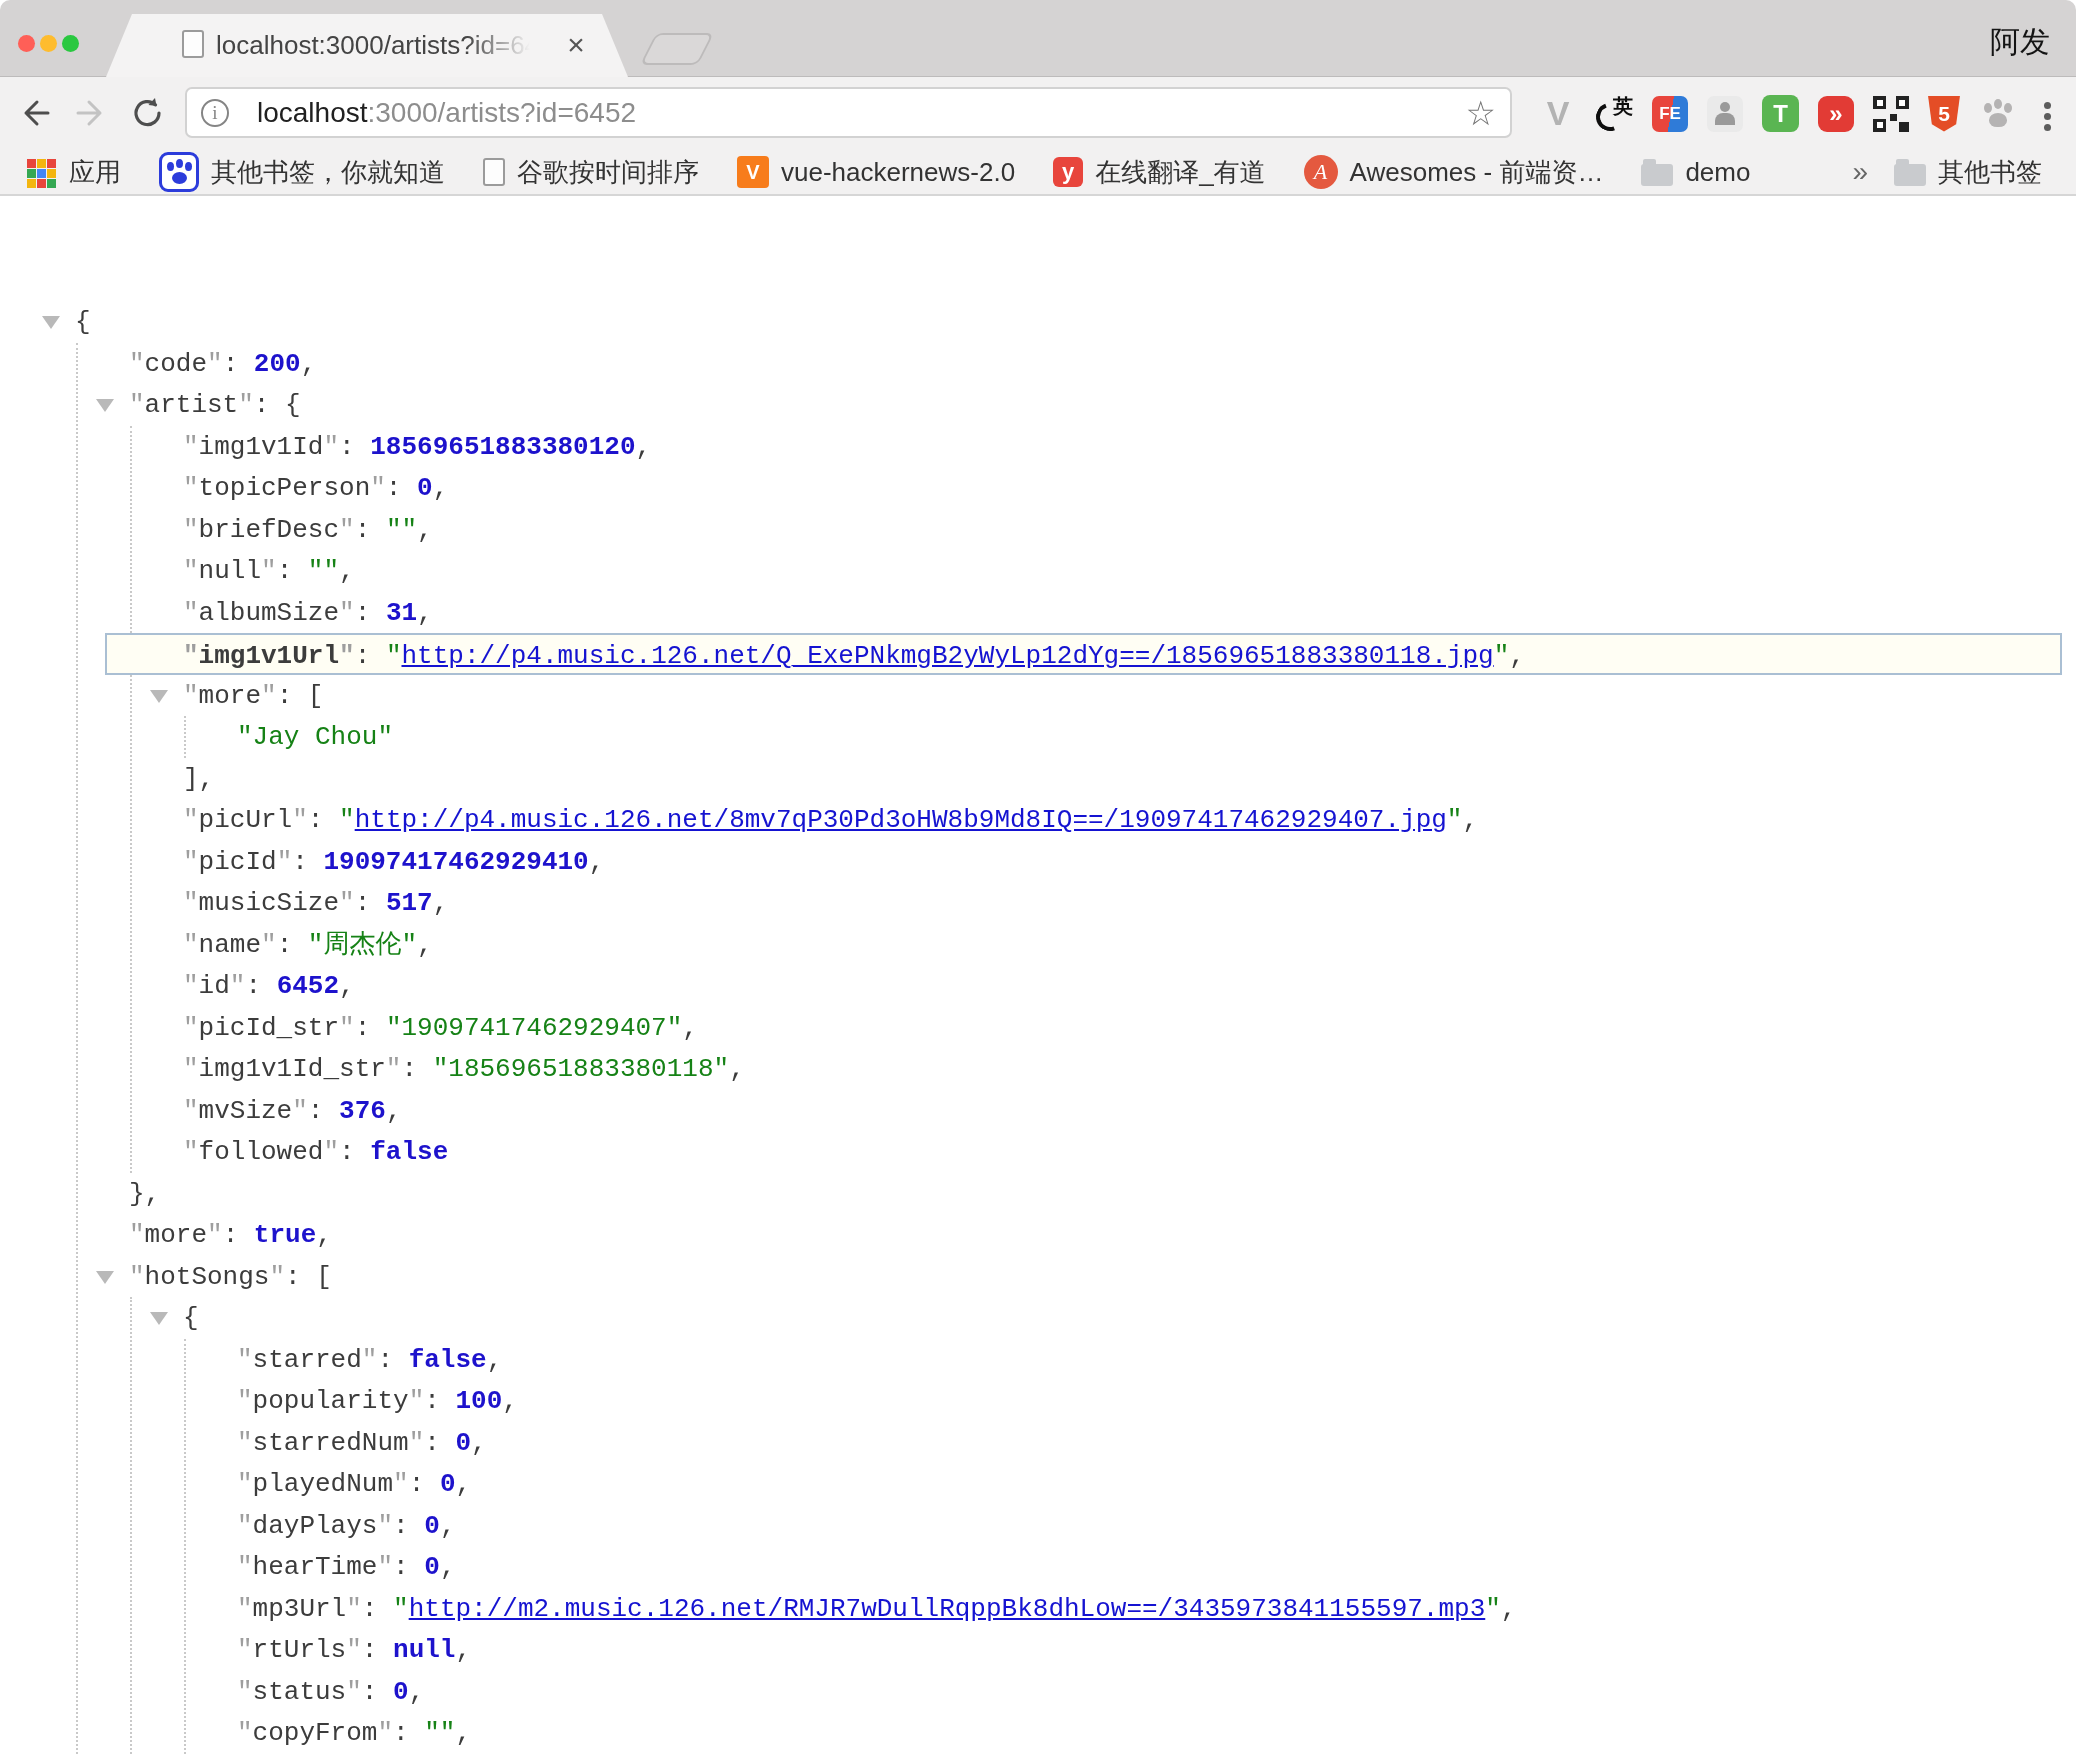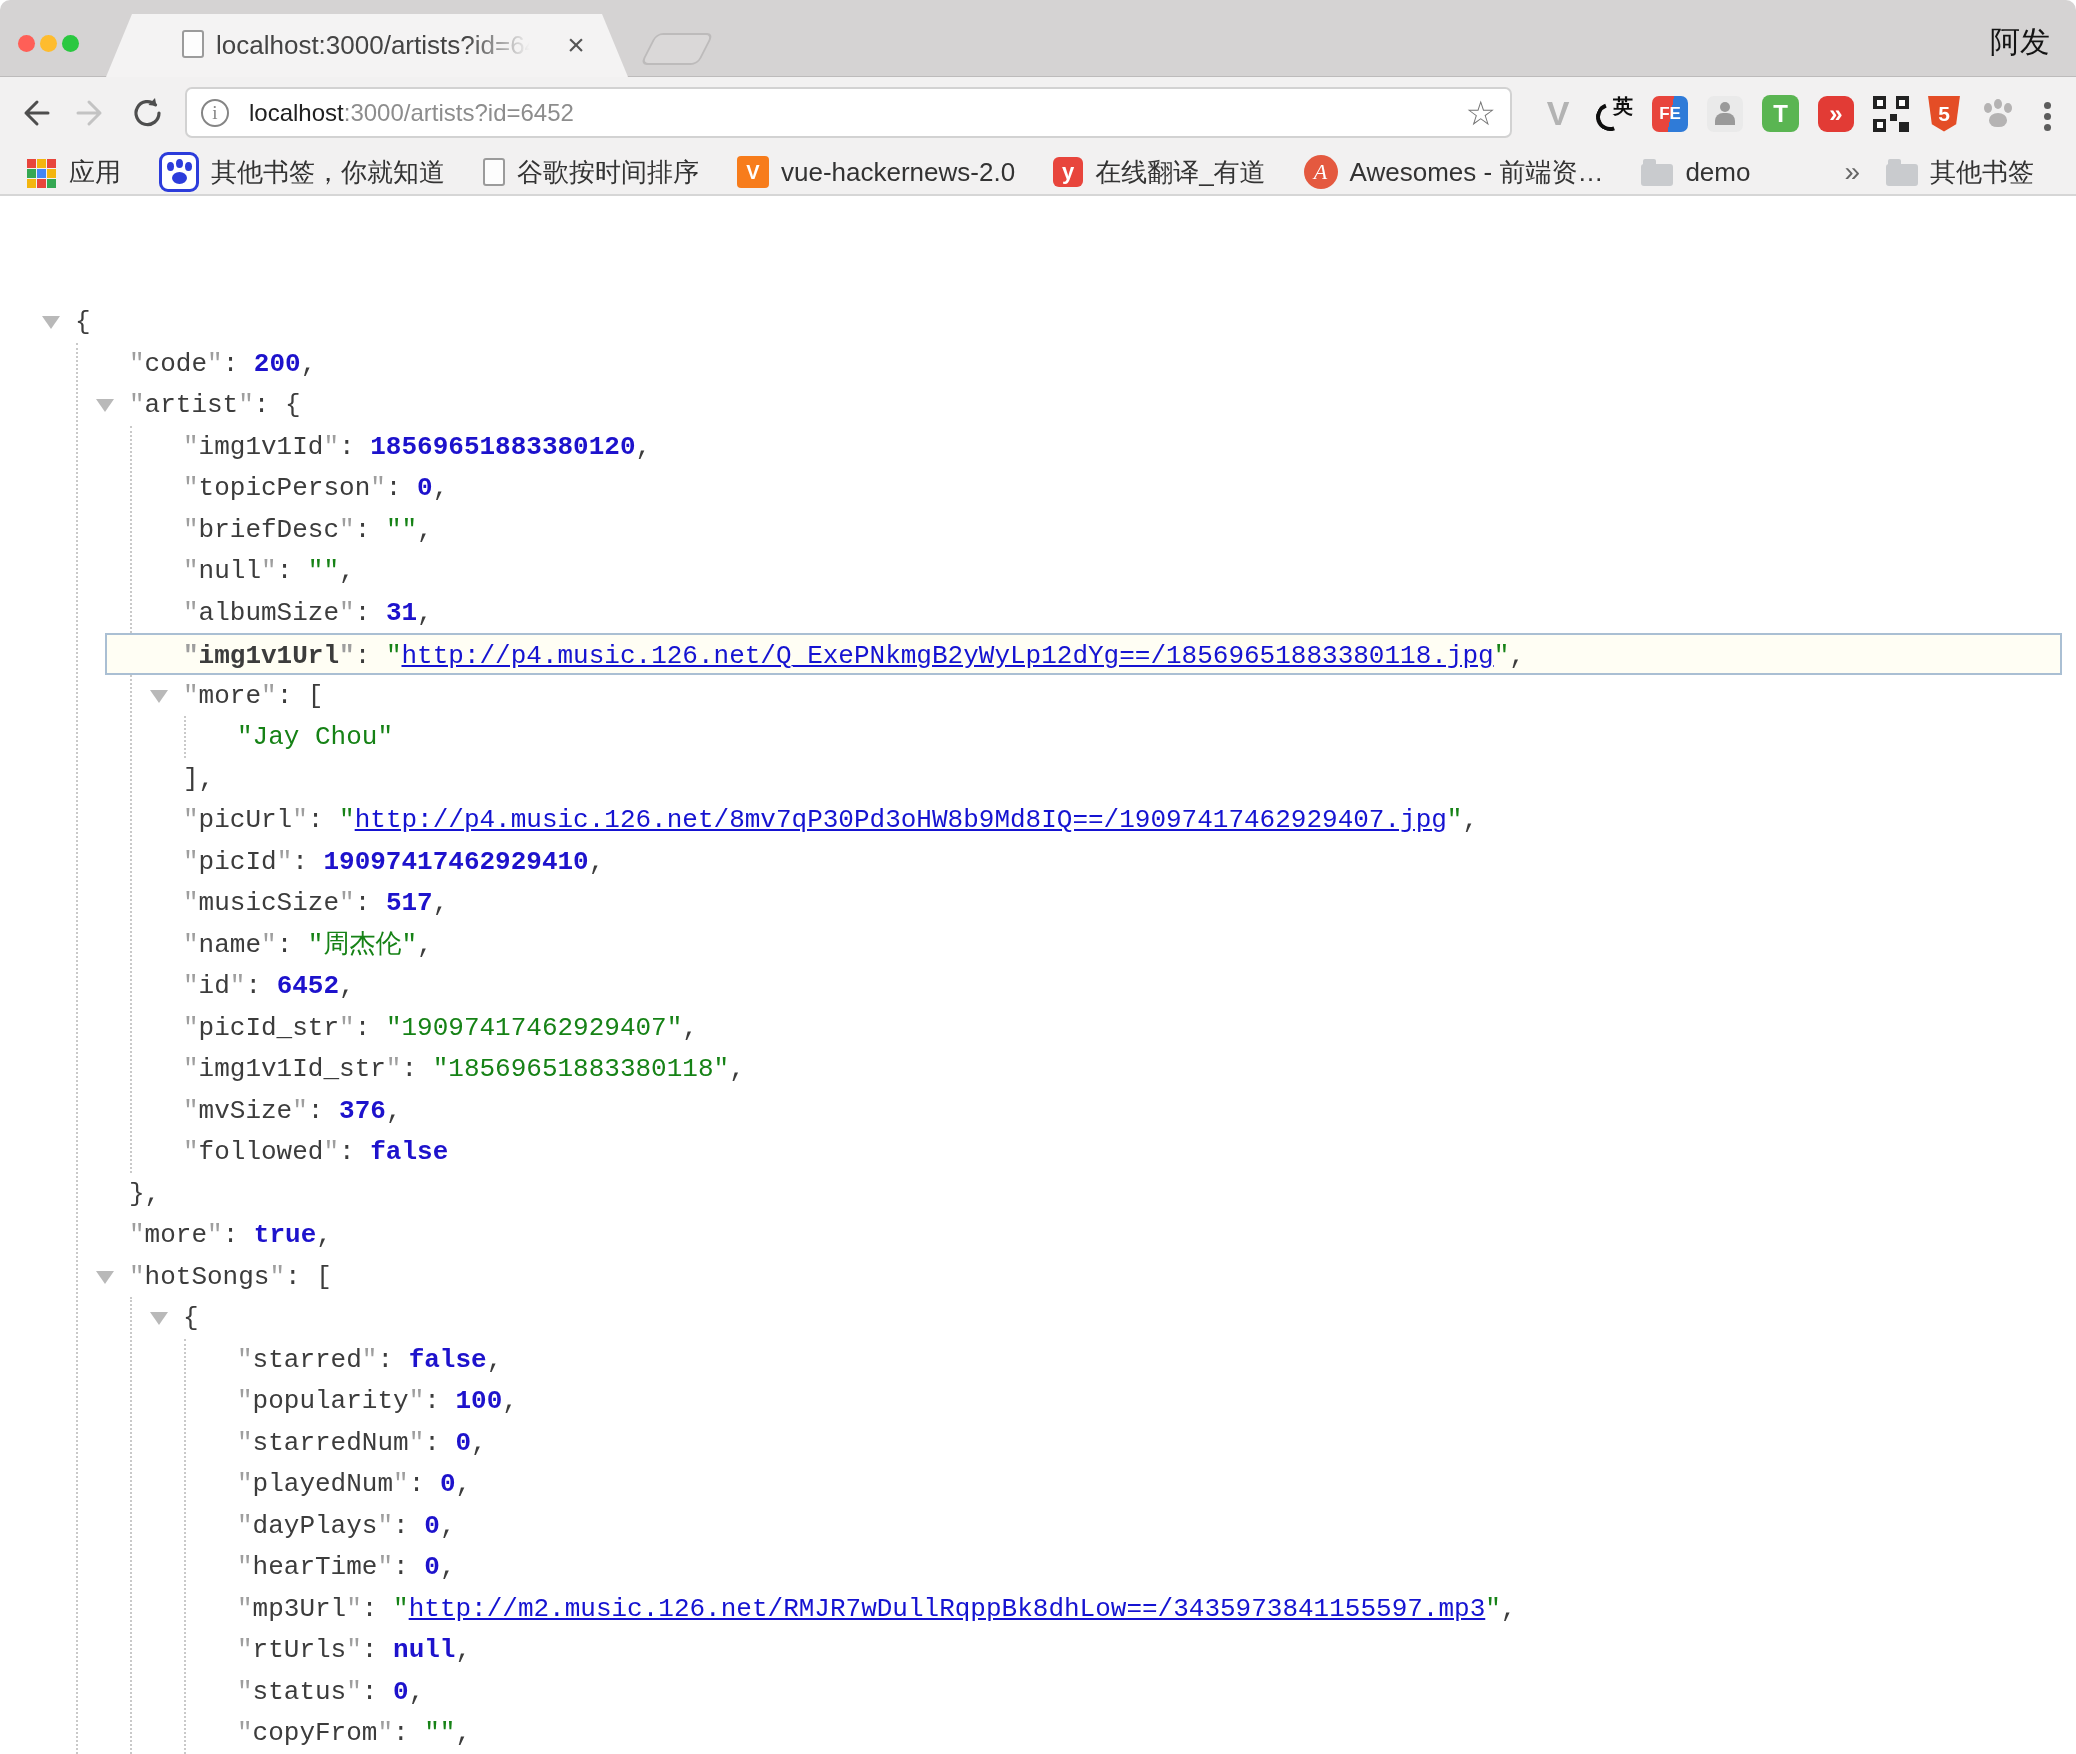--- a/index.html
+++ b/index.html
@@ -23,21 +23,21 @@
 #tab-close{position:absolute;left:452px;top:14px;width:36px;height:36px;font-size:30px;line-height:34px;text-align:center;color:#565656}
 #newtab-btn{position:absolute;left:648px;top:33px;width:58px;height:32px;background:#dad8d8;border:2px solid #bdbbbb;border-radius:7px;transform:skewX(-27deg)}
 #profile-name{position:absolute;right:26px;top:22px;font-size:30px;color:#141414}
 
 
 #toolbar{position:absolute;left:0;top:77px;width:100%;height:73px;background:#f2f1f1}
 .navbtn{position:absolute;top:18px;width:36px;height:36px}
 #back-btn{left:16px}#forward-btn{left:74px}#reload-btn{left:130px}
 #urlbox{position:absolute;left:185px;top:10px;width:1327px;height:51px;background:#fff;border:2px solid #d2d2d2;border-radius:7px;display:flex;align-items:center;padding:0 14px}
 #info-icon{width:28px;height:28px;border:2px solid #858585;border-radius:50%;color:#858585;font-size:19px;line-height:24px;text-align:center;font-family:"Liberation Serif",serif;flex:0 0 auto}
-#url-text{margin-left:20px;font-size:24px;white-space:nowrap;overflow:hidden;flex:1}
+#url-text{margin-left:28px;font-size:28px;white-space:nowrap;overflow:hidden;flex:1}
 #url-host{color:#202020}
 #url-rest{color:#8d8d8d}
 #star-icon{font-size:34px;color:#757575;flex:0 0 auto;margin-left:10px}
 #ext-bar{position:absolute;left:1540px;top:0;height:73px;display:flex;align-items:center;gap:19px}
 #menu-btn{position:absolute;right:24px;top:25px;width:8px;height:30px}
 #menu-btn i{display:block;width:7px;height:7px;border-radius:50%;background:#5d5d5d;box-shadow:0 11px 0 #5d5d5d,0 22px 0 #5d5d5d}
 
 
 .ext{display:flex;align-items:center;justify-content:center}
 .vue-devtools-icon{color:#b3b3b3;font-weight:bold;font-size:34px;width:36px}
@@ -188,21 +188,21 @@
       <span class="bm-item">
         <span class="awesomes-icon">A</span>
         <span>Awesomes - 前端资…</span>
       </span>
       <span class="bm-item">
         <span class="folder-icon"></span>
         <span>demo</span>
       </span>
       <span id="bm-right">
       <span id="bm-overflow">»</span>
-      <span class="bm-item" style="margin-right:16px">
+      <span class="bm-item" style="margin-right:8px">
         <span class="folder-icon"></span>
         <span>其他书签</span>
       </span>
     </span>
   </div>
 
   <div class="vbtn" id="btn-download">下载JSON数据</div>
   <div class="vbtn" id="btn-format">格式化</div>
   <div class="vbtn" id="btn-collapse">折叠所有</div>
 

